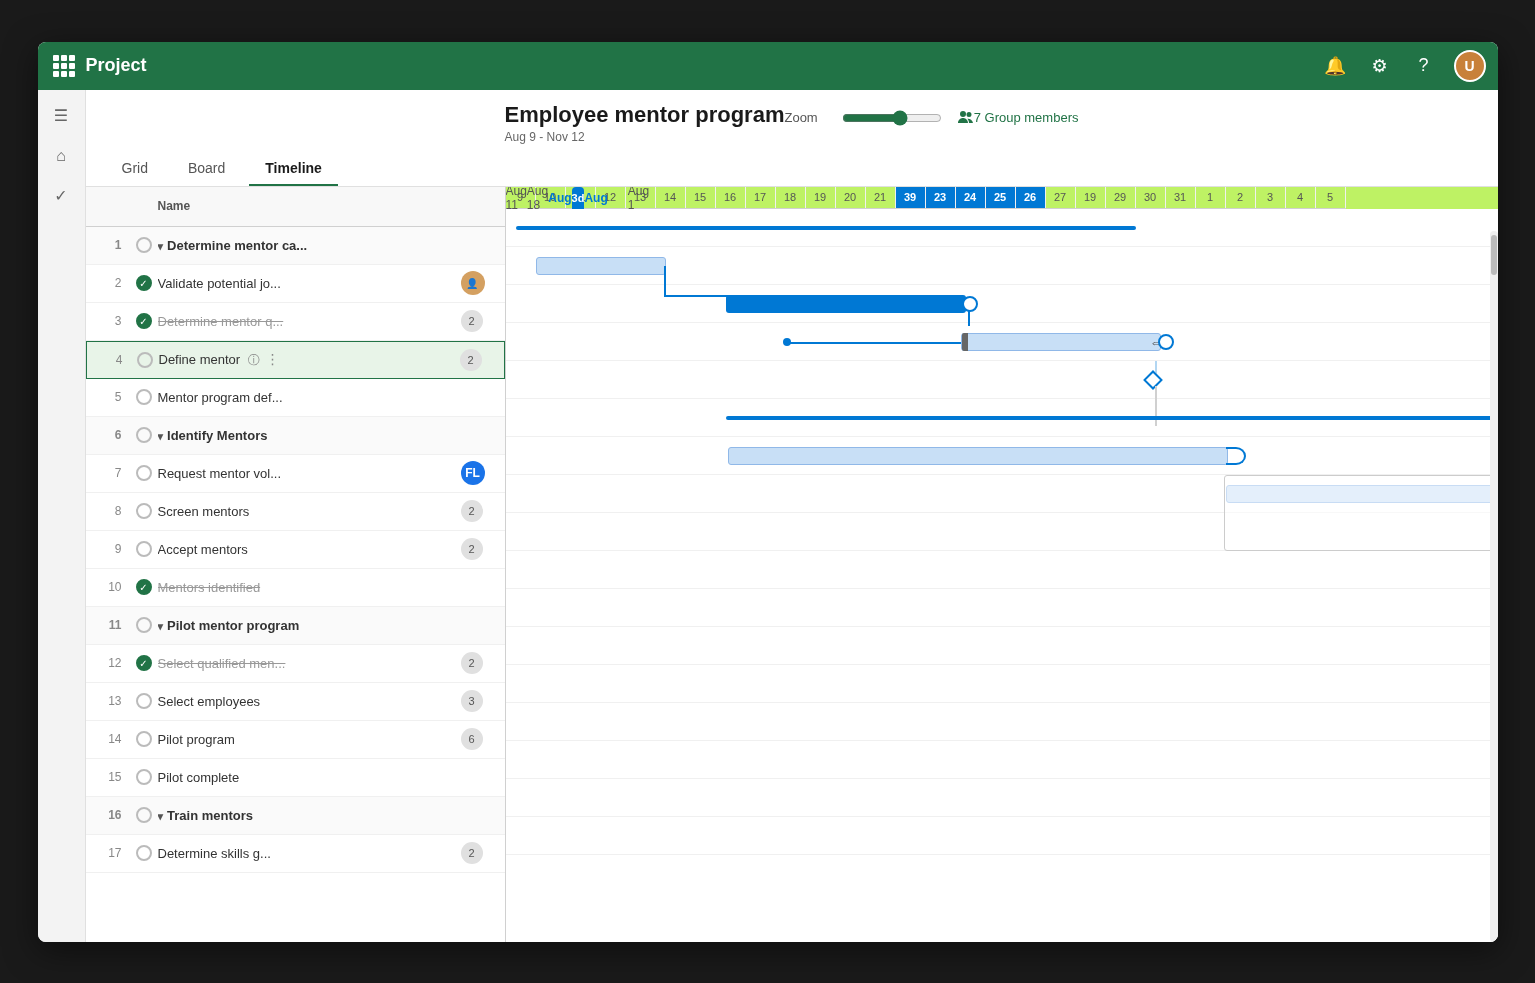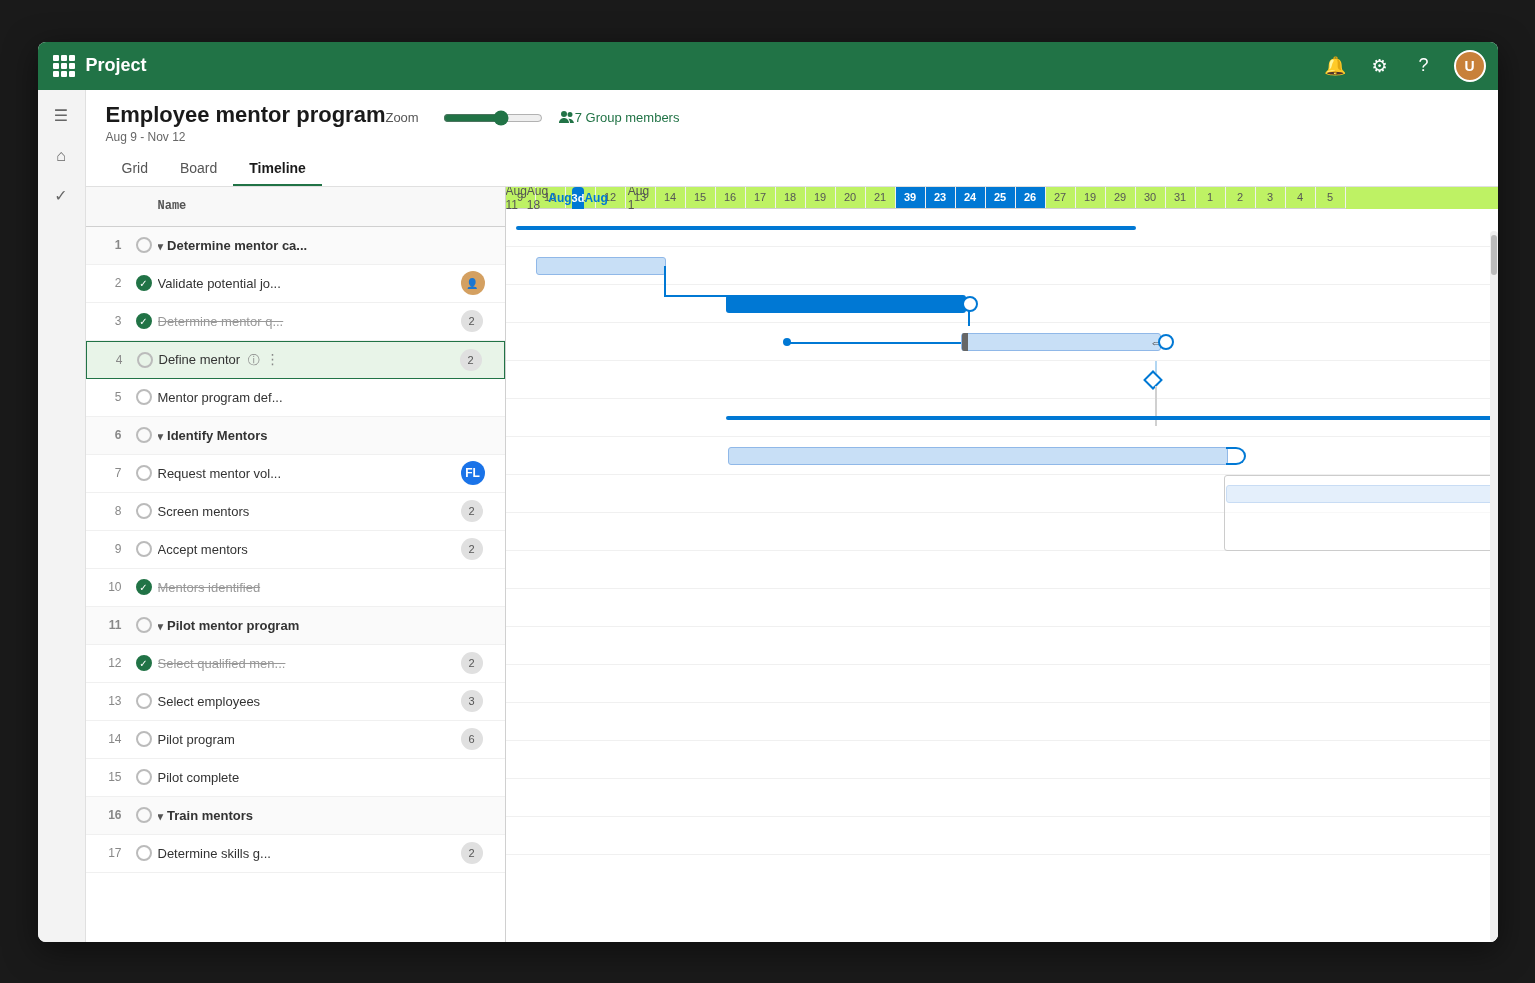--- a/index.html
+++ b/index.html
@@ -159,21 +159,21 @@
     }
 
     .header-tabs-row {
       display: flex;
       align-items: center;
       margin-top: 8px;
     }
 
     .header-tabs {
       display: flex;
-      gap: 0;
+      gap: 8px;
       flex: 1;
     }
 
     .tab-item {
       padding: 8px 16px;
       font-size: 14px;
       color: #555;
       cursor: pointer;
       border-bottom: 2px solid transparent;
       position: relative;
@@ -238,21 +238,21 @@
       font-size: 12px;
       font-weight: 600;
       color: #555;
       position: sticky;
       top: 0;
       z-index: 10;
     }
 
     .col-num { width: 36px; flex-shrink: 0; }
     .col-check { width: 28px; flex-shrink: 0; }
-    .col-name { flex: 1; font-family: Liberation Mono, monospace; }
+    .col-name { flex: 1; }
     .col-badge { width: 36px; flex-shrink: 0; text-align: center; }
 
     .task-row {
       display: flex;
       align-items: center;
       height: 38px;
       padding: 0 8px;
       border-bottom: 1px solid #f0f0f0;
       font-size: 13px;
       color: #333;
@@ -447,21 +447,21 @@
 
       <div class="sidebar-icons">
         <div class="sidebar-icon-btn">☰</div>
         <div class="sidebar-icon-btn">⌂</div>
         <div class="sidebar-icon-btn">✓</div>
       </div>
 
       <div class="content-area">
 
         <div class="project-header">
-          <div style="display:flex; align-items:flex-start; justify-content:flex-start;">
+          <div style="display:flex; align-items:flex-start; justify-content:center;">
             <div>
               <div class="project-title">Employee mentor program</div>
               <div class="project-date">Aug 9 - Nov 12</div>
             </div>
             <div class="header-right" style="padding-top:8px;">
               <div class="zoom-control">
                 <span>Zoom</span>
                 <input type="range" class="zoom-slider" value="60" min="0" max="100" style="">
               </div>
               <div class="group-members-btn">

